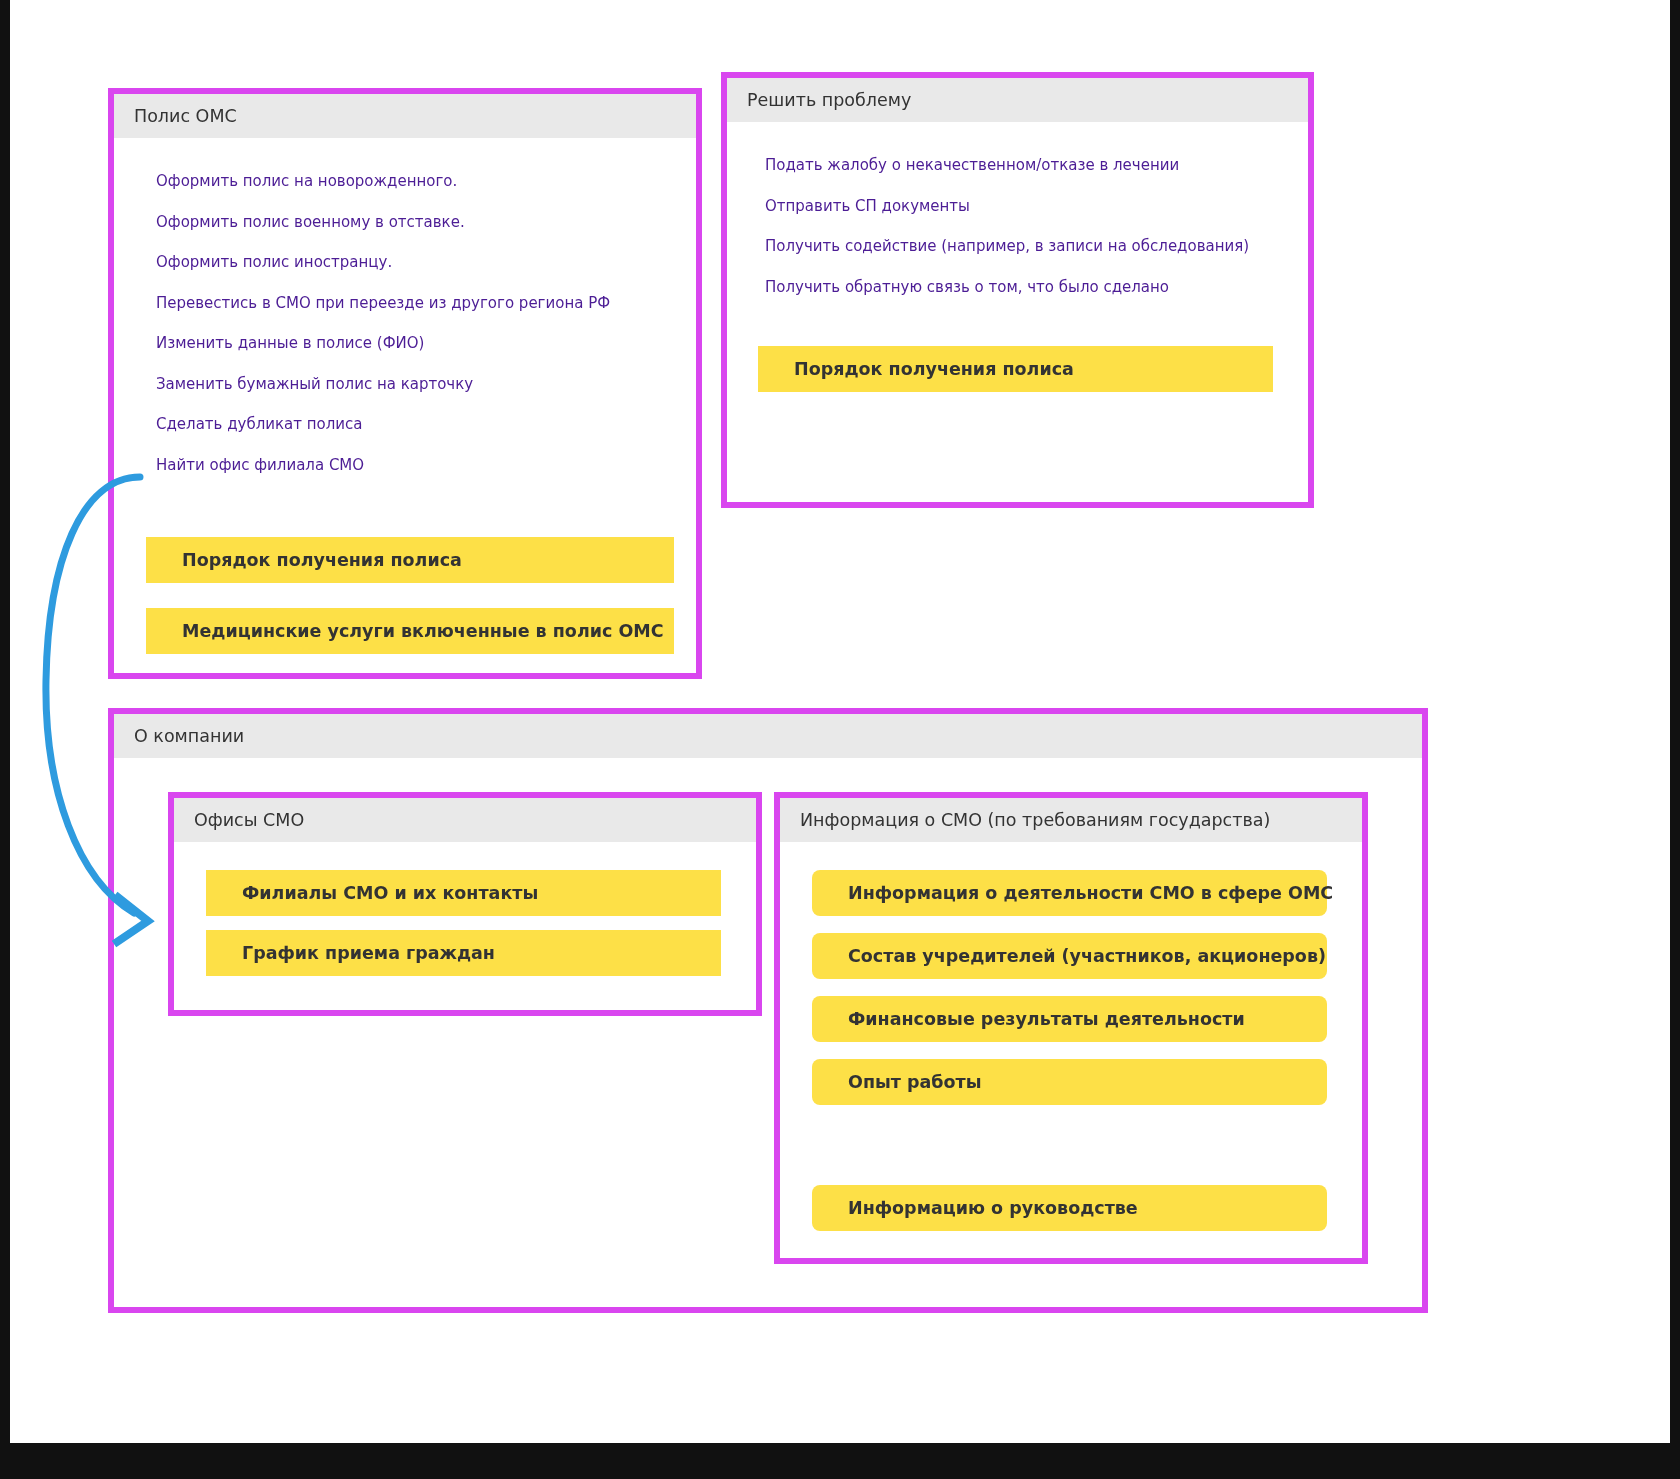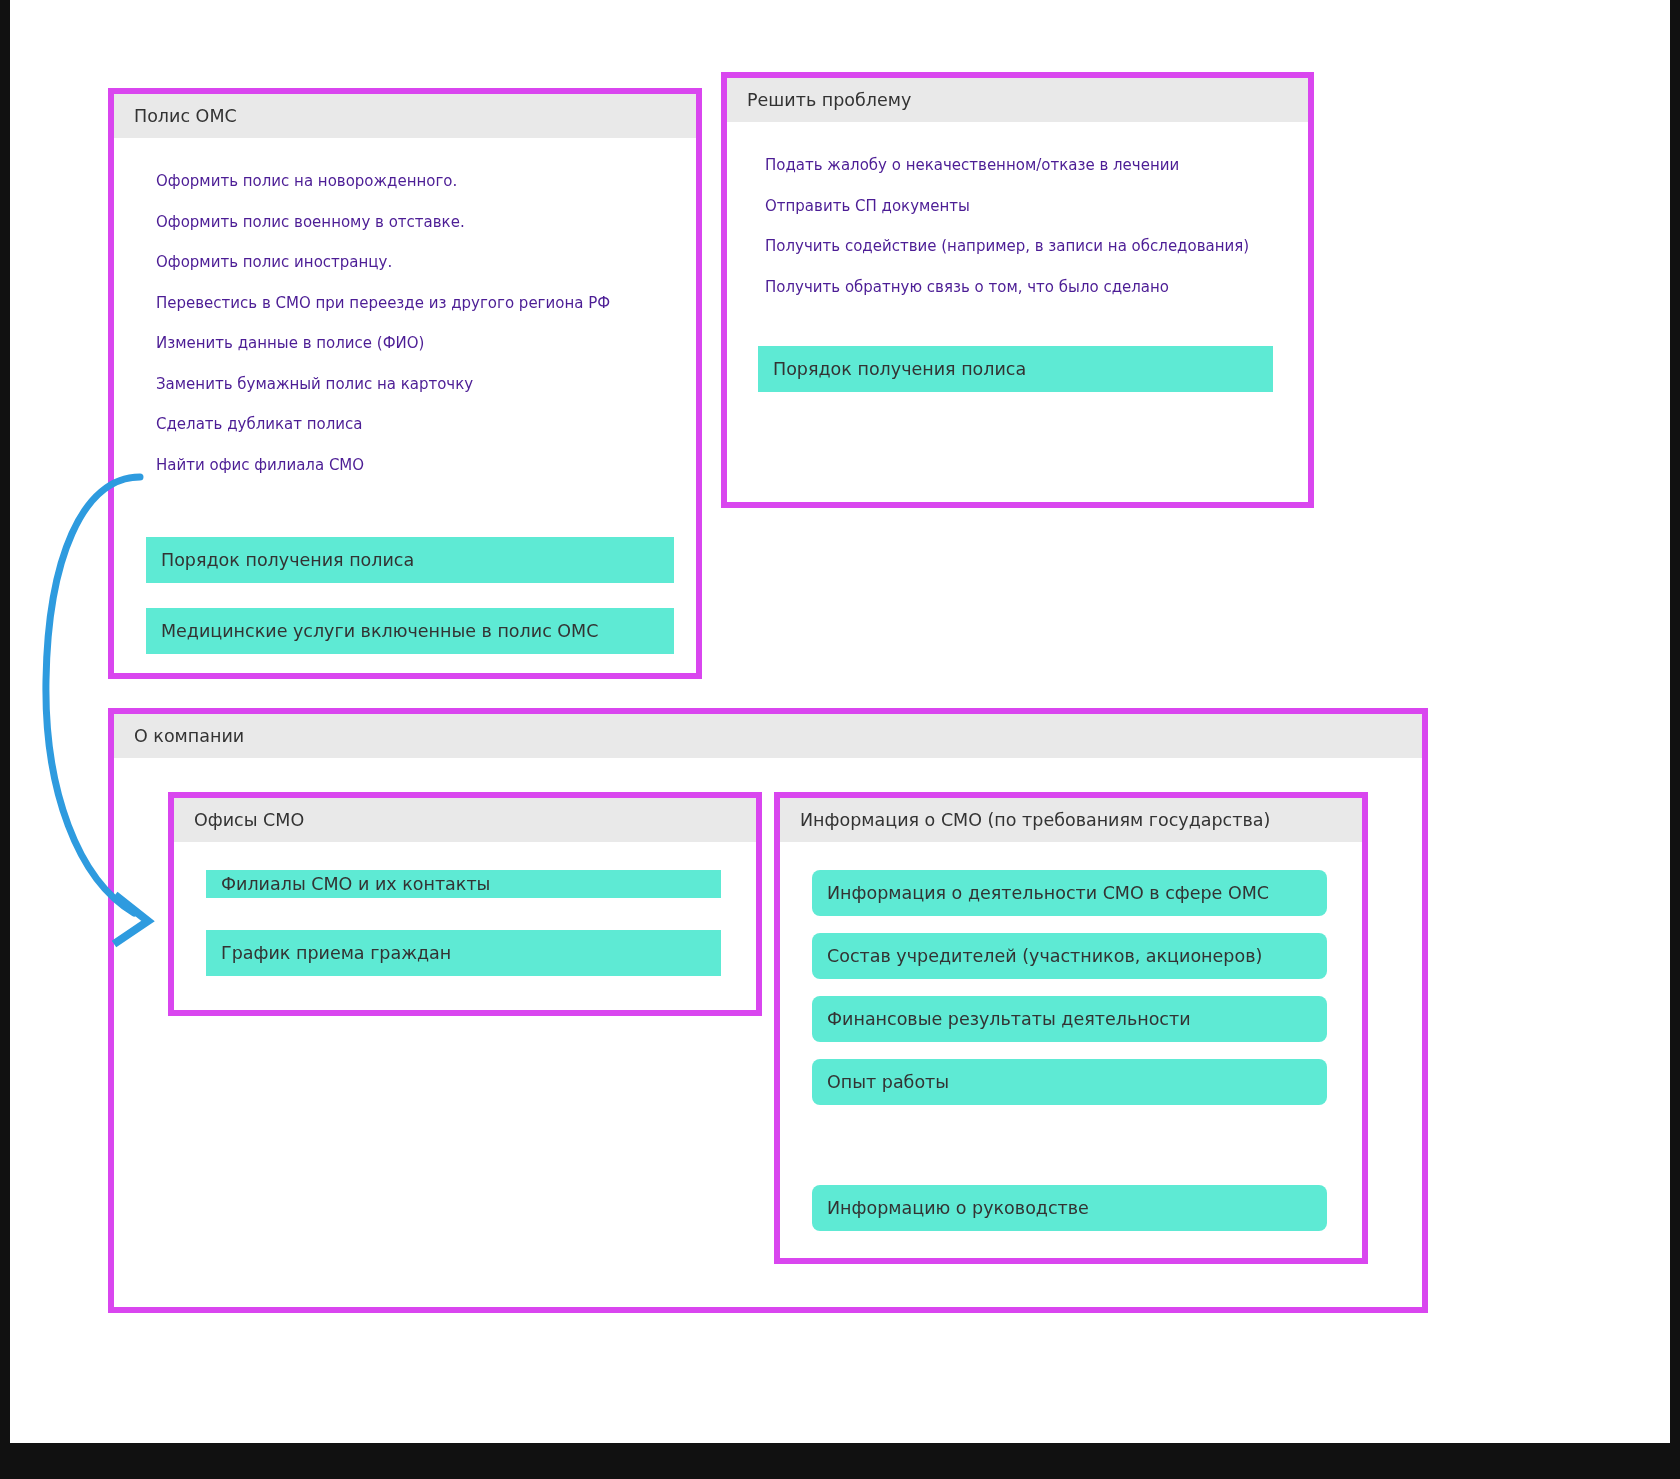--- a/index.html
+++ b/index.html
@@ -52,27 +52,28 @@
     color: #4c1d95;
     font-size: 15px;
     text-decoration: none;
     white-space: nowrap;
     line-height: 1;
   }
   .link-list { position: absolute; }
   .link-list .link { margin-bottom: 25.5px; }
 
   .gray-btn {
-    background: #5eead4;
+    background: #fde047;
     color: #333333;
     font-size: 17.5px;
     display: flex;
     align-items: center;
-    padding-left: 15px;
+    padding-left: 36px;
     white-space: nowrap;
+    font-weight: bold;
   }
 
   
   #panel-polis {
     left: 98px; top: 88px; width: 594px; height: 591px;
   }
   #polis-links { left: 42px; top: 80px; }
   #polis-btn-1 { position: absolute; left: 32px; top: 443px; width: 528px; height: 46px; }
   #polis-btn-2 { position: absolute; left: 32px; top: 514px; width: 528px; height: 46px; }
 
@@ -83,21 +84,21 @@
   #problem-links { left: 38px; top: 80px; }
   #problem-btn-1 { position: absolute; left: 31px; top: 268px; width: 515px; height: 46px; }
 
   
   #panel-company {
     left: 98px; top: 708px; width: 1320px; height: 605px;
   }
   #panel-offices {
     position: absolute; left: 54px; top: 78px; width: 594px; height: 224px;
   }
-  #offices-btn-1 { position: absolute; left: 32px; top: 72px; width: 515px; height: 28px; }
+  #offices-btn-1 { position: absolute; left: 32px; top: 72px; width: 515px; height: 46px; }
   #offices-btn-2 { position: absolute; left: 32px; top: 132px; width: 515px; height: 46px; }
 
   #panel-info {
     position: absolute; left: 660px; top: 78px; width: 594px; height: 472px;
   }
   .info-btn { position: absolute; left: 32px; width: 515px; height: 46px; border-radius: 8px; }
 
   
   #arrow-svg {
     position: absolute;

